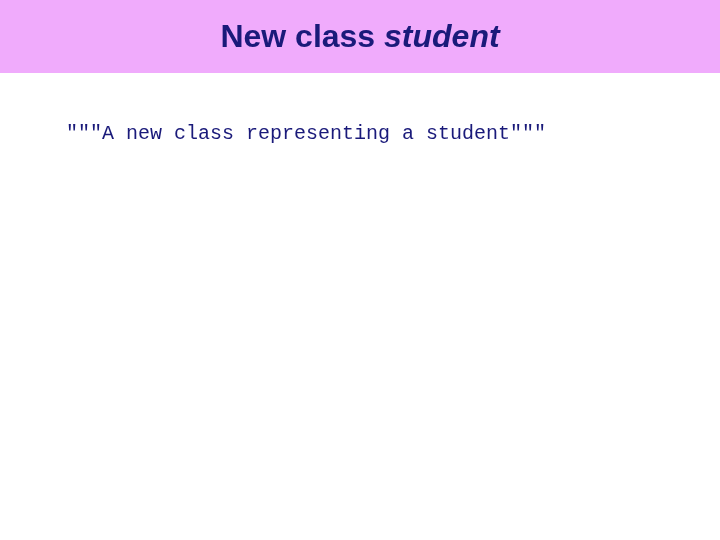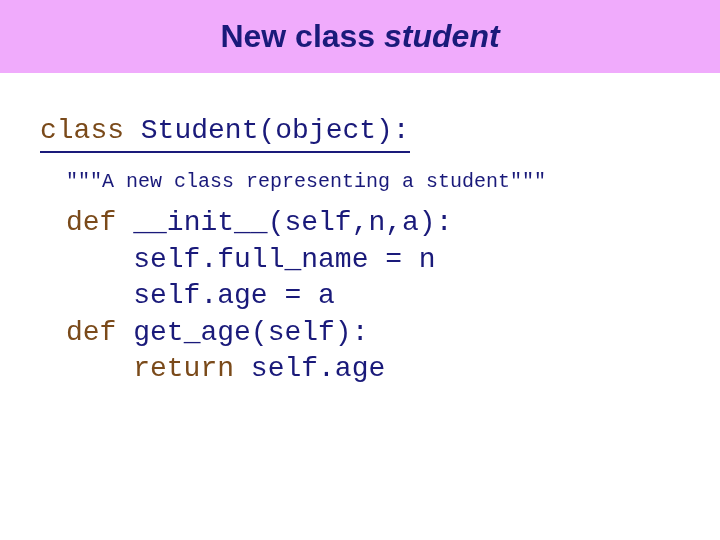--- a/index.html
+++ b/index.html
@@ -55,20 +55,14 @@
     }
   </style>
 </head>
 <body>
 
 <div class="title-bar">
   <h1><span>New class </span><span class="italic">student</span></h1>
 </div>
 
 <div class="code-area">
-  <div class="class-decl"><span class="kw">class</span><span> Student(object):</span></div>
   <div class="docstring">"""A new class representing a student"""</div>
-  <div class="code-body"><span class="kw">def</span><span> __init__(self,n,a):</span>
-<span>    self.full_name = n</span>
-<span>    self.age = a</span>
-<span class="kw">def</span><span> get_age(self):</span>
-<span class="kw">    return</span><span> self.age</span></div>
 </div>
 
 </body></html>

